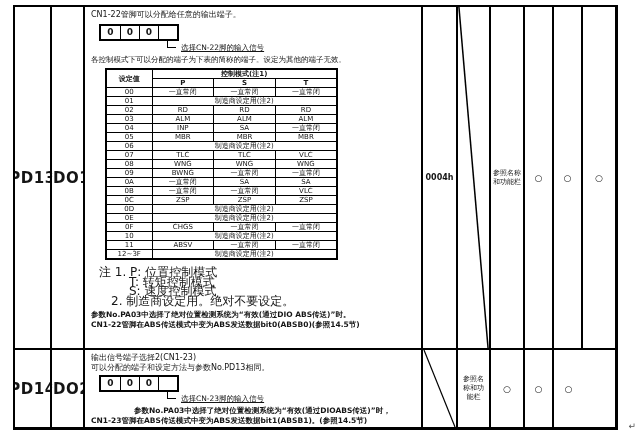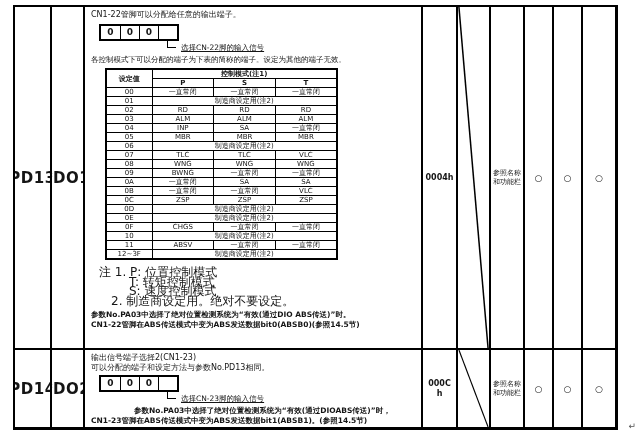--- a/index.html
+++ b/index.html
@@ -253,23 +253,20 @@
           <span class="dcell"></span>
         </div>
         <div class="callout">
           <span class="elbow"></span>
           <span class="cl">选择CN-23脚的输入信号</span>
         </div>
         <p class="abs first">参数No.PA03中选择了绝对位置检测系统为“有效(通过DIOABS传送)”时，</p>
         <p class="abs">CN1-23管脚在ABS传送模式中变为ABS发送数据bit1(ABSB1)。(参照14.5节)</p>
       </div>
 
-      <div class="pcell cc pinit">
-        <span class="wrap24">000Ch</span>
-      </div>
       <div class="pcell diag">
         <svg viewBox="0 0 33 77" preserveAspectRatio="none">
           <line x1="1" y1="0" x2="32" y2="77" stroke="#000" stroke-width="1.2"></line>
         </svg>
       </div>
       <div class="pcell cc pref">参照名称和功能栏</div>
       <div class="pcell cc pmark">○</div>
       <div class="pcell cc pmark">○</div>
       <div class="pcell cc pmark last">○</div>
     </div>

